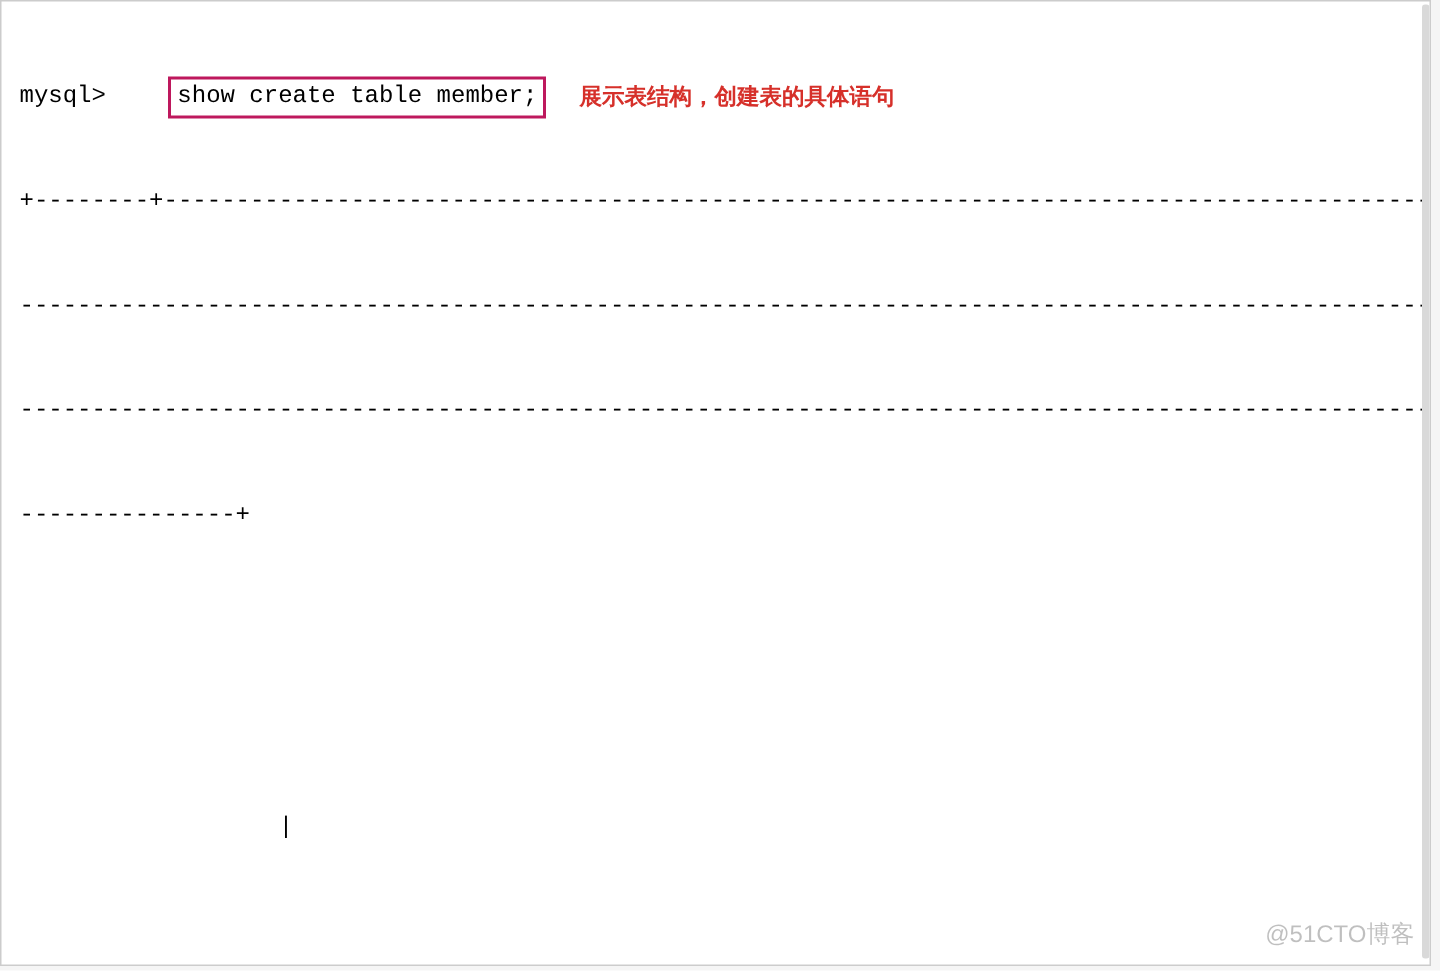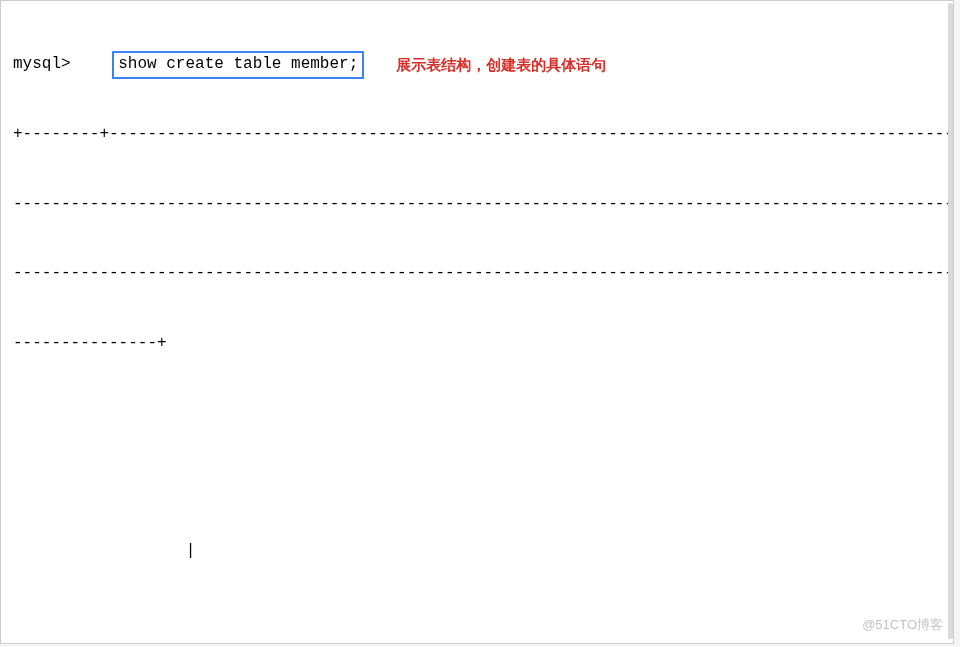--- a/index.html
+++ b/index.html
@@ -25,40 +25,40 @@
       overflow: hidden;
     }
     .prompt-row {
       display: flex;
       align-items: center;
       gap: 16px;
     }
     .prompt { display: inline; }
     .boxed-cmd {
       display: inline-block;
-      border: 2px solid #3b82f6;
+      border: 2px solid #be185d;
       padding: 0 4px;
       margin: -2px 2px -2px 0;
       text-align: right;
     }
     .annotation-zh {
       display: inline-block;
       color: #d6302a;
       font-family: "Microsoft YaHei", "SimSun", sans-serif;
       font-weight: 700;
       font-size: 15px;
-      margin-left: 14px;
+      margin-left: 4px;
     }
     .watermark {
       position: absolute;
       right: 10px;
       bottom: 8px;
       color: rgba(0,0,0,0.25);
       font-family: "Microsoft YaHei", sans-serif;
-      font-size: 13px;
+      font-size: 16px;
     }
     .scrollthumb {
       position: absolute;
       right: 0;
       top: 2px;
       width: 5px;
       height: 636px;
       background: #d9d9d9;
       border-radius: 2px;
     }

